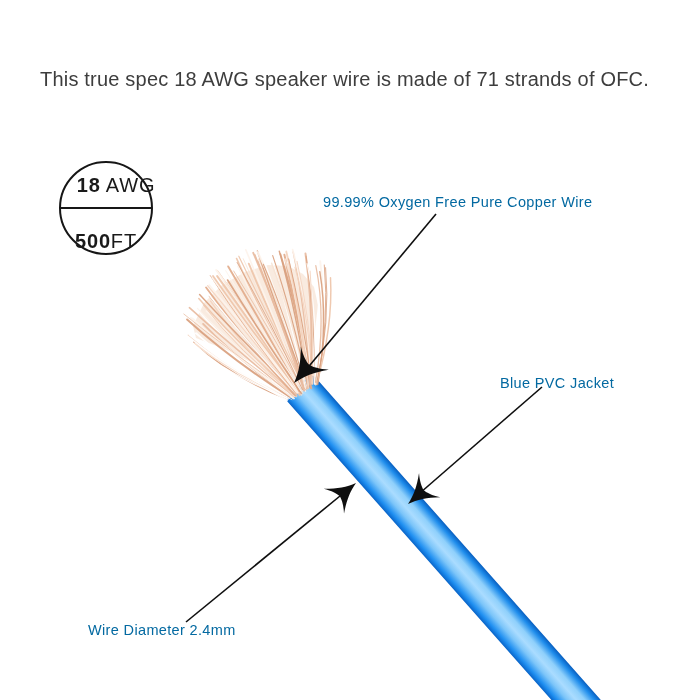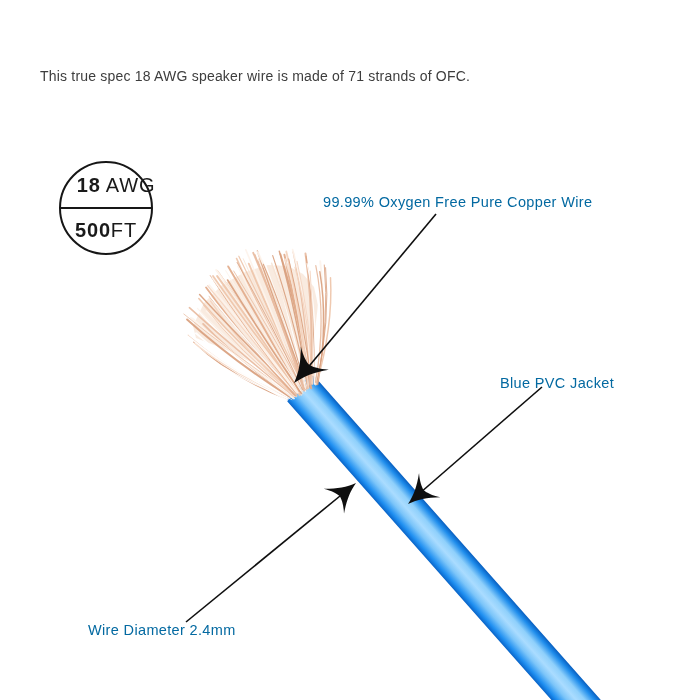--- a/index.html
+++ b/index.html
@@ -10,38 +10,38 @@
     -webkit-font-smoothing:antialiased;
   }
   #gfx{position:absolute;left:0;top:0;width:700px;height:700px;}
   .title{
     position:absolute;left:40px;top:30px;
     font-size:23px;font-weight:700;color:#1b1b1b;letter-spacing:.3px;
     border-bottom:2.5px solid #141414;padding-bottom:7px;display:inline-block;
   }
   .subtitle{
     position:absolute;left:40px;top:68px;
-    font-size:14px;color:#3d3d3d;letter-spacing:.2px;
+    font-size:20px;color:#3d3d3d;letter-spacing:.2px;
   }
   .badge{
     position:absolute;left:59px;top:161px;width:94px;height:94px;
     border:2.5px solid #161616;border-radius:50%;box-sizing:border-box;
     color:#1a1a1a;
   }
   .badge-divider{
     position:absolute;left:0;right:0;top:50%;height:2.5px;margin-top:-1.25px;
     background:#161616;
   }
   .badge-row{
     position:absolute;left:0;right:0;height:50%;
     display:flex;align-items:center;justify-content:center;
     font-size:20px;letter-spacing:.8px;white-space:pre;
   }
   .badge-row.top{top:0;margin-left:20px;}
-  .badge-row.bottom{top:50%;}
+  .badge-row.bottom{top:50%;align-items:flex-end;}
   .badge-bold{font-weight:800;}
   .badge-reg{font-weight:400;}
   .callout{
     position:absolute;font-size:14.5px;color:#0369a1;letter-spacing:.35px;
     white-space:nowrap;
   }
   .callout.copper{left:323px;top:194px;}
   .callout.jacket{left:500px;top:364px;margin-top:11px;}
   .callout.diameter{left:88px;top:622px;}
 </style>

